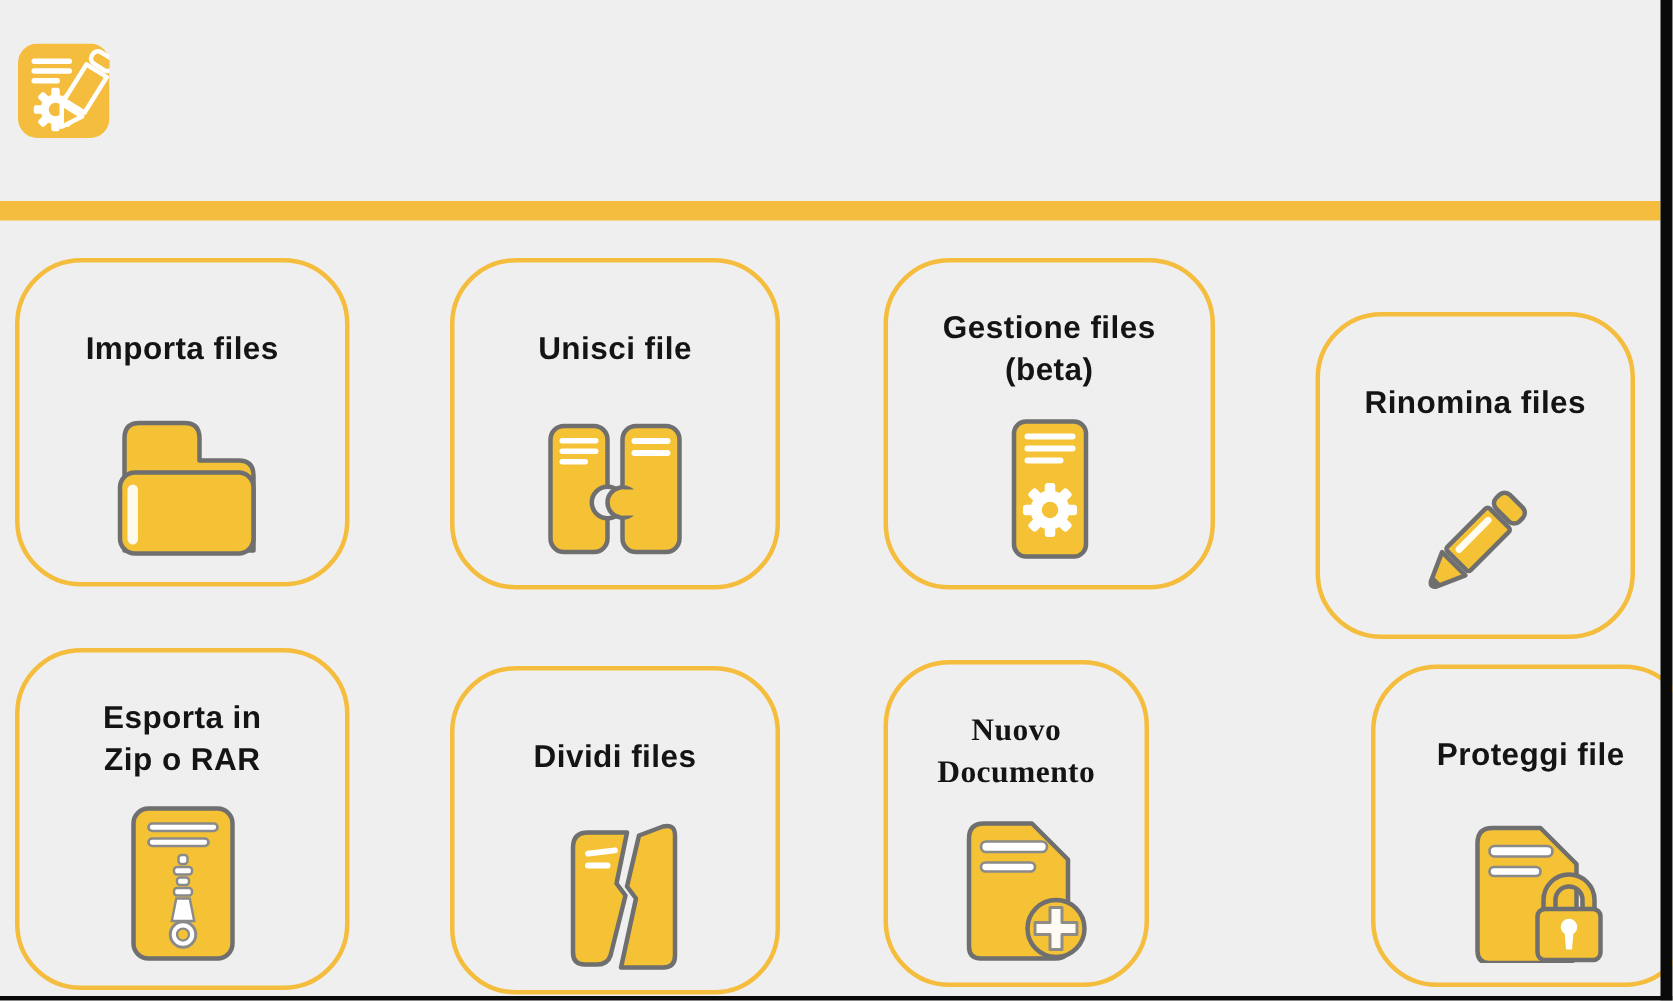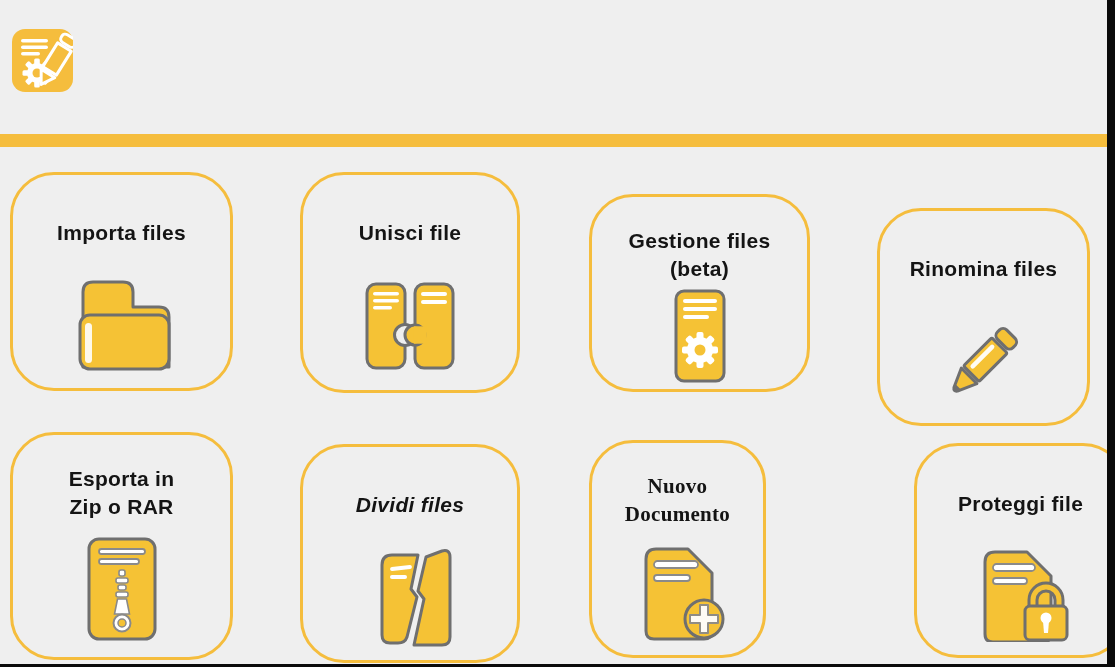--- a/index.html
+++ b/index.html
@@ -10,24 +10,24 @@
   .accent-bar{position:absolute;left:0;top:134px;width:1107px;height:13px;background:#f5bd3d;}
   .logo{position:absolute;left:12px;top:29px;width:61px;height:63px;}
   .card{position:absolute;border:3px solid #f5bd3d;border-radius:44px;box-sizing:border-box;
         display:flex;flex-direction:column;align-items:center;background:transparent;cursor:pointer;}
   .card-label{margin-top:26px;min-height:64px;display:flex;align-items:center;justify-content:center;
         text-align:center;font-weight:700;font-size:21px;line-height:1.32;letter-spacing:.3px;
         color:#141414;white-space:pre-line;}
   .card-icon{flex:1;display:flex;align-items:center;justify-content:center;padding-bottom:4px;}
   .c1{left:10px; top:172px;width:223px;height:219px;}
   .c2{left:300px;top:172px;width:220px;height:221px;}
-  .c3{left:589px;top:172px;width:221px;height:198px;margin-top:22px;}
+  .c3{left:589px;top:172px;width:221px;height:221px;}
   .c4{left:877px;top:172px;width:213px;height:218px;margin-top:36px;}
   .c5{left:10px; top:432px;width:223px;height:228px;}
-  .c6{left:300px;top:444px;width:220px;height:219px;font-style:italic;}
+  .c6{left:300px;top:444px;width:220px;height:219px;}
   .c7{left:589px;top:440px;width:177px;height:218px;font-family:Liberation Serif, serif;}
   .c8{left:877px;top:443px;width:213px;height:215px;margin-left:37px;}
   svg{display:block;}
 </style>
 </head>
 <body>
 
 <div id="window">
 
   <svg class="logo" viewBox="0 0 61 63">

